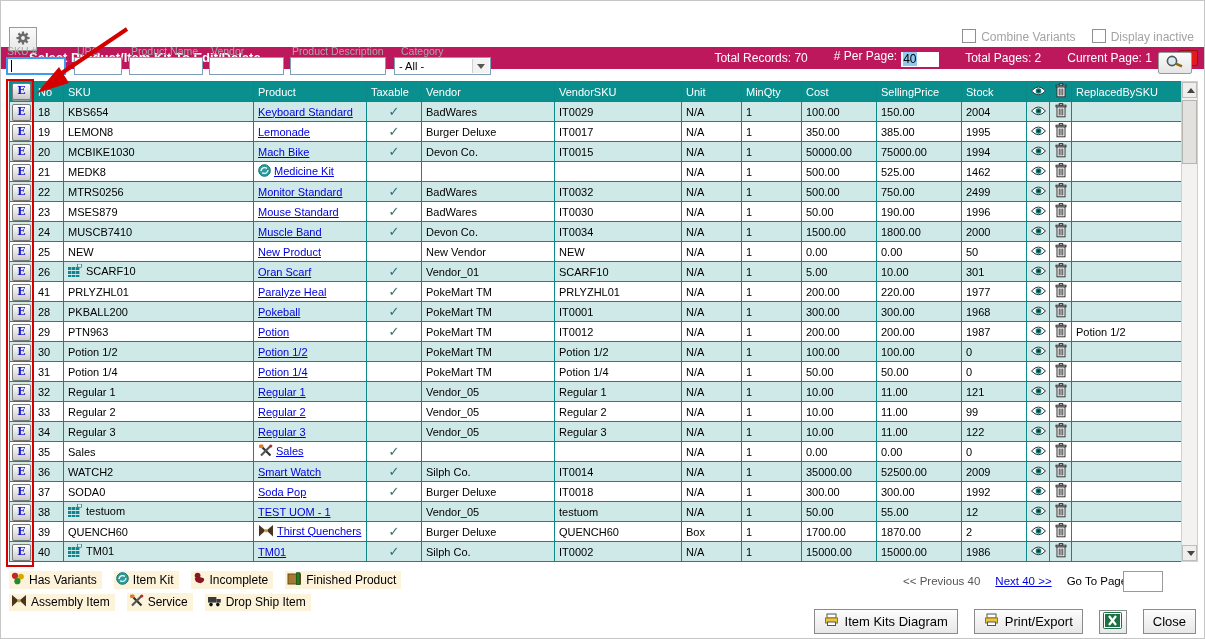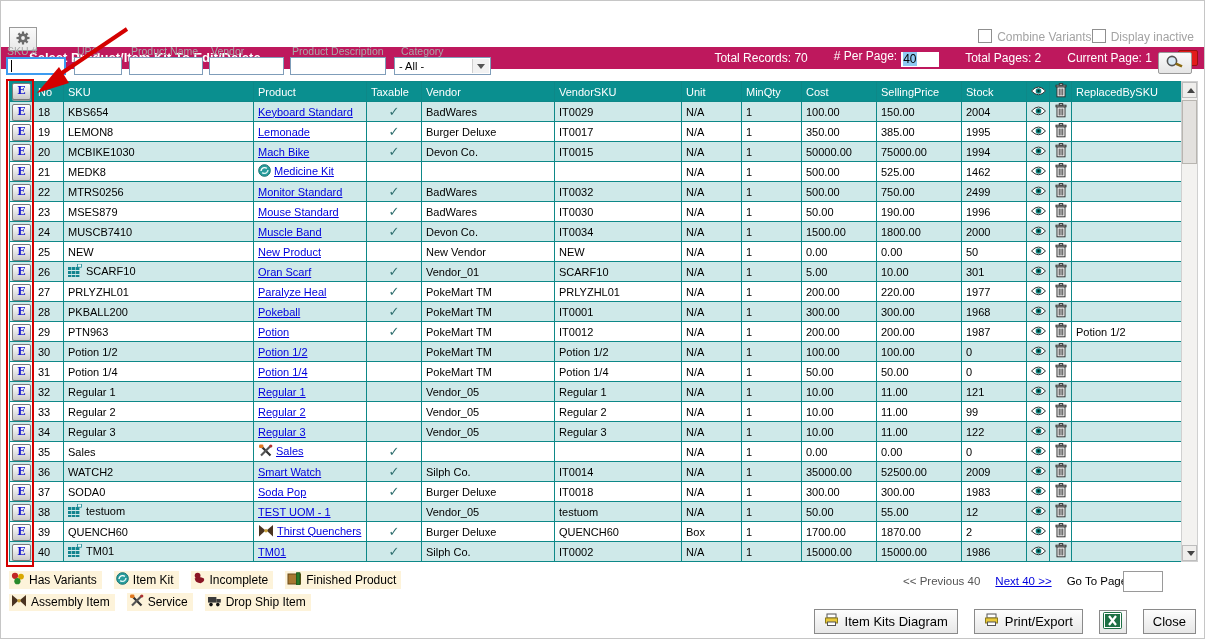--- a/index.html
+++ b/index.html
@@ -10,21 +10,21 @@
   .titlebar{position:absolute;left:0;top:0;width:100%;height:22px;background:#be185d;color:#fff;margin-top:46px;}
   .title{position:absolute;left:28px;top:3px;font-weight:bold;font-size:13px;}
   .tb-right{position:absolute;right:6px;top:0;height:22px;display:flex;align-items:center;gap:26px;font-size:12px;}
   .tb-item{white-space:nowrap;}
   .pp-box{display:inline-block;background:#fff;min-width:34px;height:15px;vertical-align:-3px;margin-left:4px;padding:0 2px;line-height:15px;}
   .pp-sel{background:#8fc9f2;color:#000;}
   .x-btn{width:20px;height:16px;background:#e31b1b;border:1px solid #991010;border-radius:2px;color:#fff;font-size:10px;font-weight:bold;line-height:13px;text-align:center;padding:0;cursor:pointer;}
 
   
   .gear-btn{position:absolute;left:8px;top:26px;width:28px;height:24px;border:1px solid #9a9a9a;background:linear-gradient(#fafafa,#e8e8e8);display:flex;align-items:center;justify-content:center;}
-  .chk-row{position:absolute;top:28px;right:10px;display:flex;color:#a3a3a3;font-size:12px;align-items:flex-start;}
+  .chk-row{position:absolute;top:28px;right:10px;display:flex;gap:16px;color:#a3a3a3;font-size:12px;align-items:flex-start;}
   .chk{width:12px;height:12px;border:1px solid #8f8f8f;background:#fff;display:inline-block;margin-right:5px;vertical-align:-2px;}
 
   
   .flt-label{position:absolute;top:44px;font-size:10.5px;color:#a8a8a8;}
   .flt-input{position:absolute;top:56px;height:18px;border:1px solid #7f9db9;background:#fff;box-sizing:border-box;font-size:11px;padding:0 3px;}
   #f-sku{left:5px;width:60px;border:2px solid #3d9bf0;}
   .caret{position:absolute;left:10px;top:59px;width:1px;height:12px;background:#000;}
   #f-upc{left:73px;width:48px;}
   #f-pname{left:128px;width:74px;}
   #f-vendor{left:208px;width:75px;}
@@ -456,21 +456,21 @@
                   <line x1="4.2" y1="5.5" x2="4.2" y2="12.5" stroke="#333"></line>
                   <line x1="6" y1="5.5" x2="6" y2="12.5" stroke="#333"></line>
                   <line x1="7.8" y1="5.5" x2="7.8" y2="12.5" stroke="#333"></line>
                   <rect x="1" y="2.2" width="10" height="1.6" fill="#fff" stroke="#333"></rect>
                   <rect x="4.3" y="0.6" width="3.4" height="1.6" fill="#fff" stroke="#333"></rect>
                 </svg></span></td>
             <td></td>
           </tr>
           <tr>
             <td class="c"><span class="rowicon"><span class="e-btn"><span class="e-glyph">E</span></span></span></td>
-            <td>27</td>
+            <td>41</td>
             <td>PRLYZHL01</td>
             <td><a class="plink">Paralyze Heal</a></td>
             <td class="c"><span class="check">✓</span></td>
             <td>PokeMart TM</td>
             <td>PRLYZHL01</td>
             <td>N/A</td>
             <td>1</td>
             <td>200.00</td>
             <td>220.00</td>
             <td>1977</td>
@@ -751,21 +751,21 @@
             <td>37</td>
             <td>SODA0</td>
             <td><a class="plink">Soda Pop</a></td>
             <td class="c"><span class="check">✓</span></td>
             <td>Burger Deluxe</td>
             <td>IT0018</td>
             <td>N/A</td>
             <td>1</td>
             <td>300.00</td>
             <td>300.00</td>
-            <td>1983</td>
+            <td>1992</td>
             <td class="c"><span class="rowicon"><svg width="17" height="12" viewBox="0 0 17 12">
                   <path d="M1.5 6 Q8.5 -2 15.5 6 Q8.5 13.5 1.5 6 Z" fill="#fff" stroke="#333"></path>
                   <circle cx="8.5" cy="6" r="2.8" fill="#0a7d7d"></circle>
                   <circle cx="8.5" cy="6" r="1.2" fill="#032"></circle>
                 </svg></span></td>
             <td class="c"><span class="rowicon"><svg width="12" height="15" viewBox="0 0 12 15">
                   <rect x="2" y="3.8" width="8" height="10" fill="#fff" stroke="#333"></rect>
                   <line x1="4.2" y1="5.5" x2="4.2" y2="12.5" stroke="#333"></line>
                   <line x1="6" y1="5.5" x2="6" y2="12.5" stroke="#333"></line>
                   <line x1="7.8" y1="5.5" x2="7.8" y2="12.5" stroke="#333"></line>

